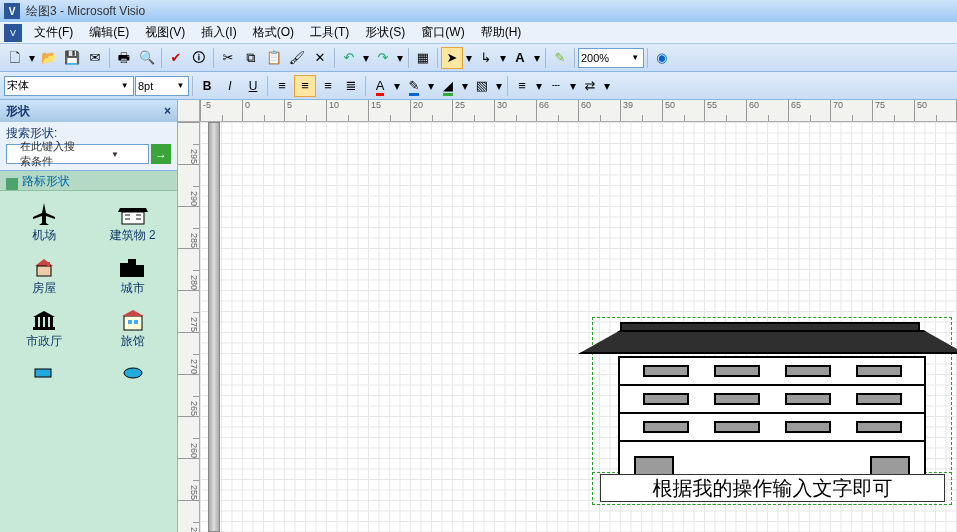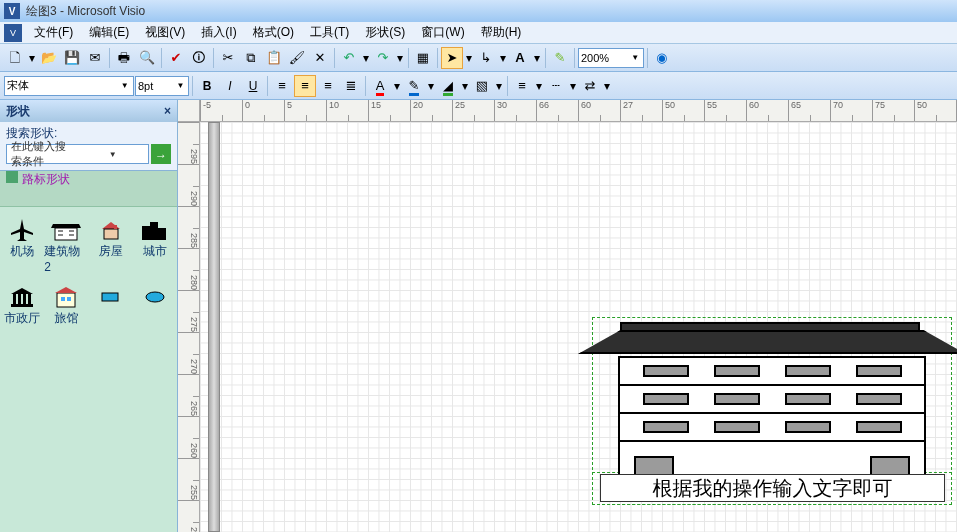--- a/index.html
+++ b/index.html
@@ -24,27 +24,27 @@
 .tcombo input { border:none; outline:none; font-size:11px; width:100%; }
 .tcombo .ddl { width:14px; text-align:center; color:#000; font-size:8px; }
 
 
 .leftpanel { position:absolute; left:0; top:100px; width:178px; bottom:0; background:#c8e8d8; border-right:1px solid #88b3d8; }
 .panel-title { height:22px; background:linear-gradient(#cfe4fb,#a6c7e3); display:flex; align-items:center; padding:0 6px; justify-content:space-between; color:#1a3b6e; font-weight:bold; }
 .panel-title .x { cursor:default; font-weight:bold; }
 .search-sec { background:#e9f1fb; padding:3px 6px 6px; border-bottom:1px solid #88b3d8; }
 .search-sec .lbl { color:#1a3b6e; margin-bottom:2px; }
 .search-row { display:flex; gap:2px; }
-.search-row .sbox { flex:1; height:20px; border:1px solid #6a9ed4; background:#fff; display:flex; align-items:center; }
+.search-row .sbox { flex:1; height:20px; border:1px solid #6a9ed4; background:#fff; display:flex; align-items:center;padding-left:9px; }
 .search-row .sbox span { flex:1; padding:0 4px; color:#333; font-size:11px; }
 .search-row .sbox .dd { width:14px; text-align:center; font-size:8px; }
 .search-row .go { width:20px; height:20px; background:#3aa33a; color:#fff; display:flex; align-items:center; justify-content:center; font-size:12px; }
-.cat-title { height:36px; background:#b4d9c4; display:flex; align-items:flex-start; padding:0 6px; border-bottom:1px solid #8fc2a5; color:#a21caf; }
+.cat-title { height:20px; background:#b4d9c4; display:flex; align-items:flex-end; padding:0 6px; border-bottom:1px solid #8fc2a5; color:#0369a1; }
 .cat-title .i { width:12px; height:12px; background:#4ca36e; margin-right:4px; }
-.shapes-grid { padding:6px 0; display:grid; grid-template-columns:1fr 1fr 1fr 1fr; row-gap:2px; }
+.shapes-grid { padding:6px 0; display:grid; grid-template-columns:1fr 1fr; row-gap:2px; }
 .shape-item { display:flex; flex-direction:column; align-items:center; padding:4px 0; cursor:default; }
 .shape-item .ico { width:36px; height:26px; display:flex; align-items:center; justify-content:center; }
 .shape-item .lbl { color:#103a6e; font-size:12px; }
 
 
 .canvas-wrap { position:absolute; left:178px; top:100px; right:0; bottom:0; background:#fff; }
 .ruler-h { position:absolute; left:22px; top:0; right:0; height:22px; background:#f2f2ee; border-bottom:1px solid #aaa; display:flex; overflow:hidden; }
 .ruler-h .tick { flex:0 0 42px; height:100%; border-left:1px solid #999; font-size:9px; color:#666; padding-left:2px; position:relative; }
 .ruler-h .tick::after { content:""; position:absolute; left:50%; bottom:0; width:1px; height:6px; background:#999; }
 .ruler-v { position:absolute; left:0; top:22px; width:22px; bottom:0; background:#f2f2ee; border-right:1px solid #aaa; display:flex; flex-direction:column; overflow:hidden; }
@@ -352,21 +352,21 @@
     <div class="tick">-5</div>
     <div class="tick">0</div>
     <div class="tick">5</div>
     <div class="tick">10</div>
     <div class="tick">15</div>
     <div class="tick">20</div>
     <div class="tick">25</div>
     <div class="tick">30</div>
     <div class="tick">66</div>
     <div class="tick">60</div>
-    <div class="tick">27</div>
+    <div class="tick">39</div>
     <div class="tick">50</div>
     <div class="tick">55</div>
     <div class="tick">60</div>
     <div class="tick">65</div>
     <div class="tick">70</div>
     <div class="tick">75</div>
     <div class="tick">50</div>
     <div class="tick">85</div>
   </div>
   <div class="ruler-v">

